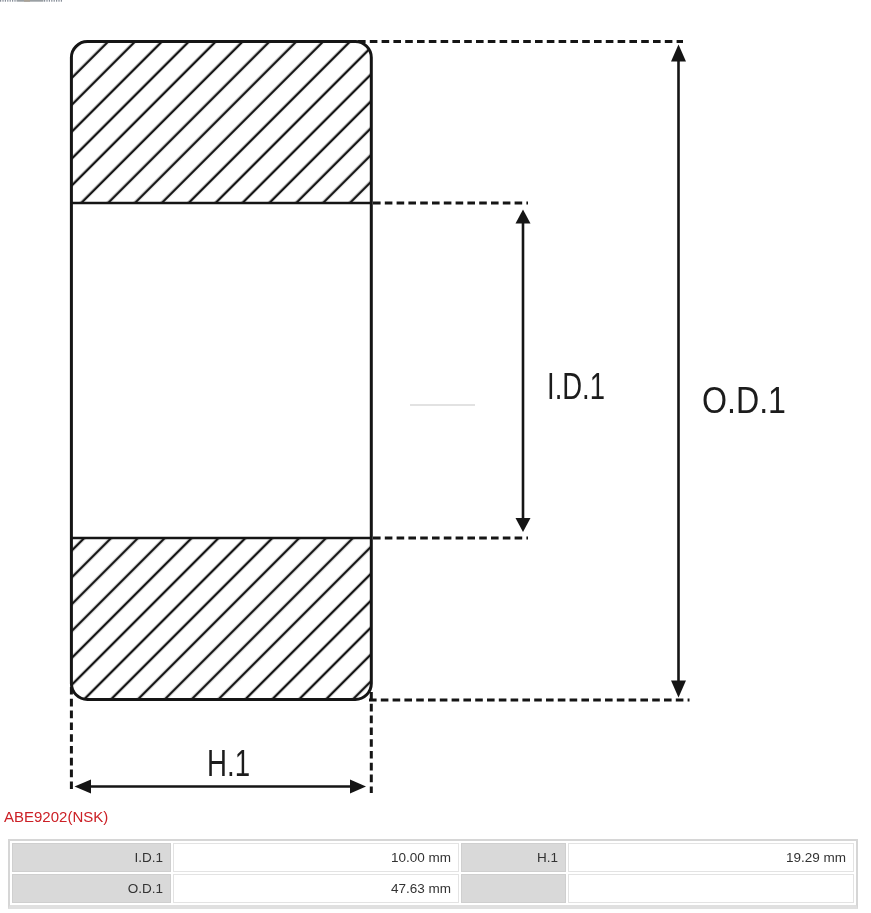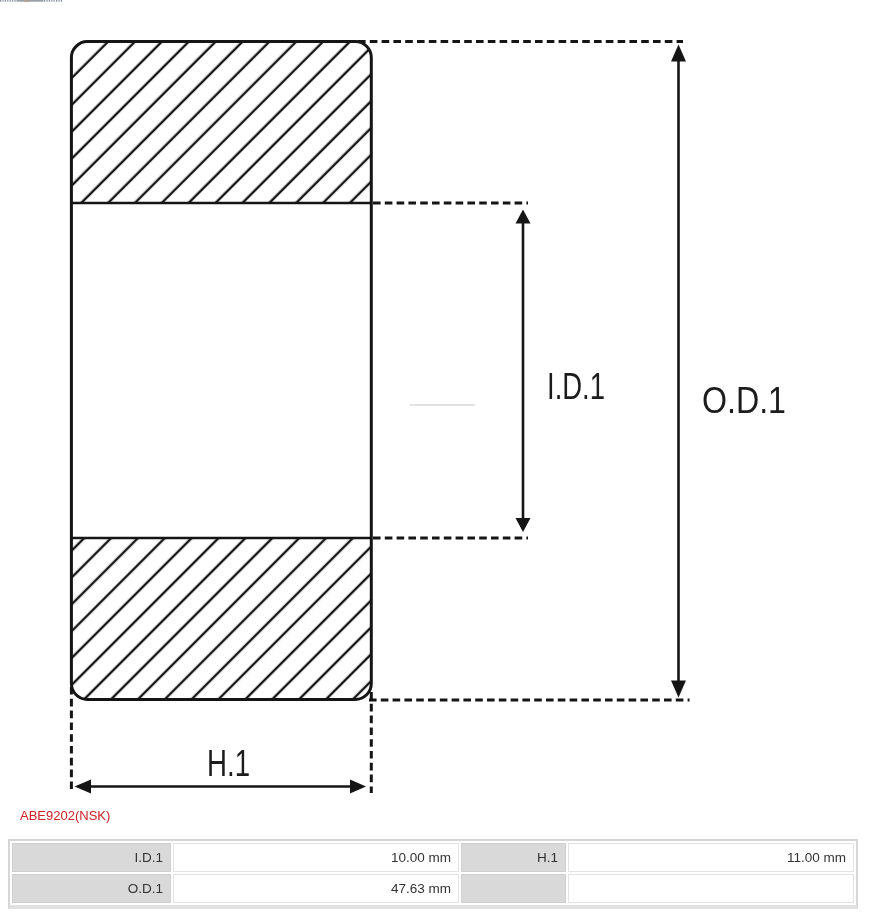--- a/index.html
+++ b/index.html
@@ -1,17 +1,17 @@
 <!DOCTYPE html>
 <html><head>
 <meta charset="utf-8">
 <style>
 html,body{margin:0;padding:0;background:#fff;}
 body{width:871px;height:913px;font-family:"Liberation Sans",sans-serif;position:relative;overflow:hidden;}
-#title{position:absolute;left:20px;top:808px;font-size:13px;color:#cc2026;letter-spacing:0px;}
+#title{position:absolute;left:4px;top:808px;font-size:15px;color:#cc2026;letter-spacing:0px;}
 #tbl{position:absolute;left:8px;top:839px;border-collapse:separate;border-spacing:2px;border:2px solid #d6d6d6;border-bottom:4px solid #e0e0e0;background:#fff;}
 #tbl td{border:1px solid #e3e3e3;font-size:13.5px;color:#333;text-align:right;padding:0 7px;height:27px;}
 #tbl td.l{background:#d9d9d9;border-color:#cfcfcf;}
 #tbl td.c1{width:143px;}
 #tbl td.c2{width:270px;}
 #tbl td.c3{width:89px;}
 #tbl td.c4{width:270px;}
 </style>
 </head>
 <body>
@@ -88,21 +88,21 @@
     <text x="207" y="776" textLength="43" lengthAdjust="spacingAndGlyphs">H.1</text>
   </g>
 </svg>
 <div id="title">ABE9202(NSK)</div>
 <table id="tbl">
   <tbody>
       <tr>
         <td class="l c1">I.D.1</td>
         <td class="c2">10.00 mm</td>
         <td class="l c3">H.1</td>
-        <td class="c4">11.00 mm</td>
+        <td class="c4">19.29 mm</td>
       </tr>
   <tr>
         <td class="l c1">O.D.1</td>
         <td class="c2">47.63 mm</td>
         <td class="l c3">&nbsp;</td>
         <td class="c4">&nbsp;</td>
       </tr>
 </tbody>
   </table>
 

